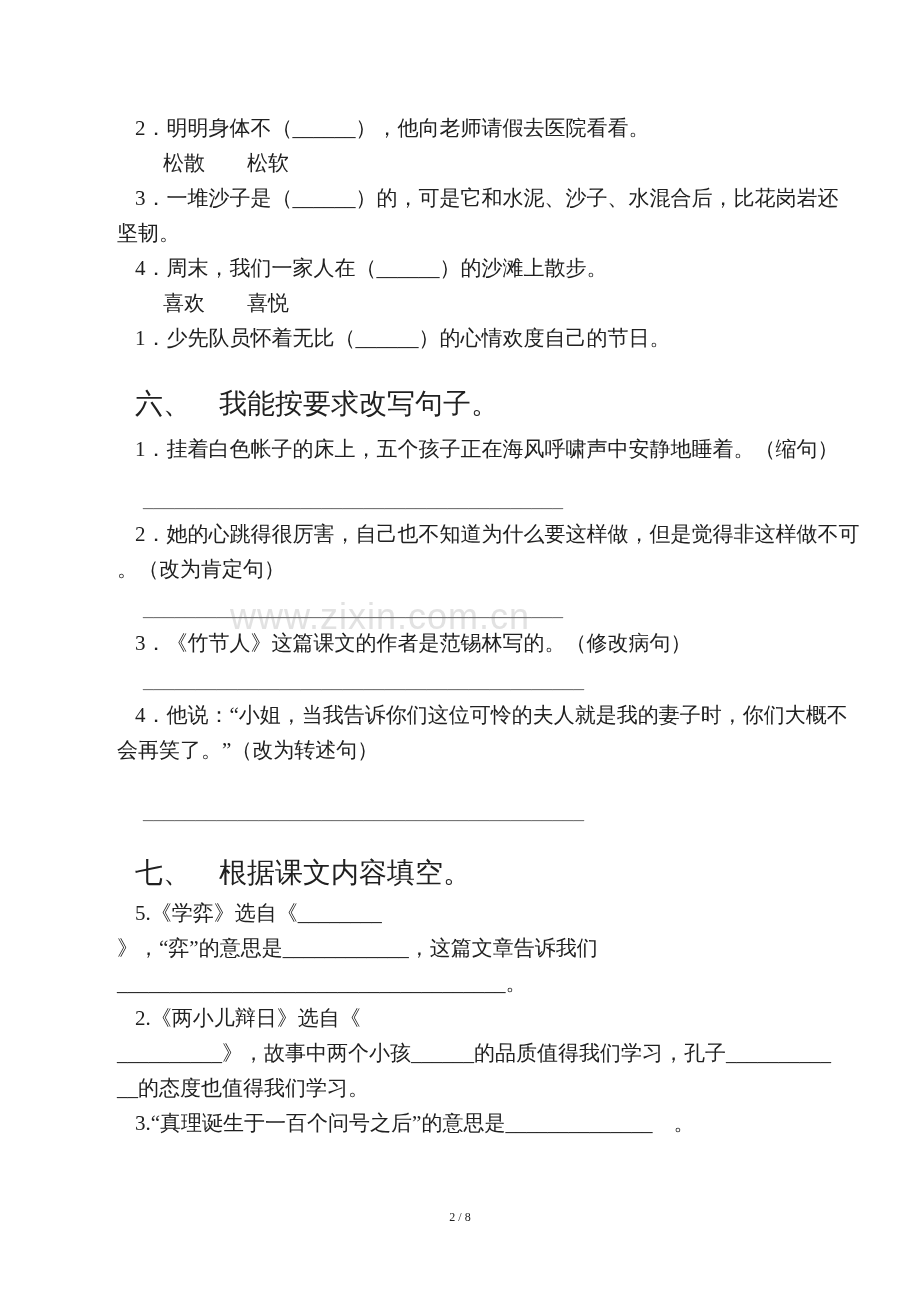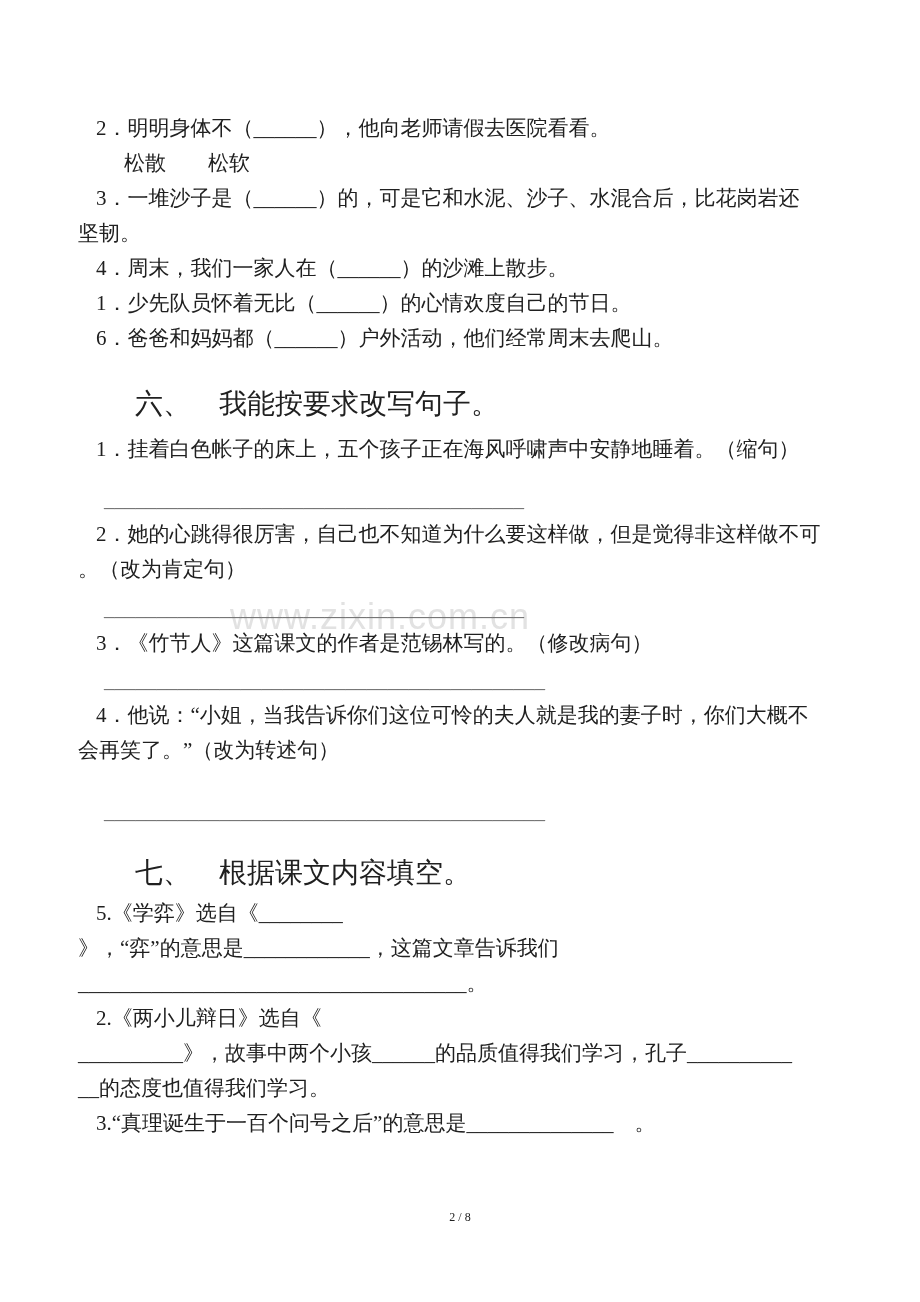--- a/index.html
+++ b/index.html
@@ -7,21 +7,21 @@
     width:920px;height:1302px;position:relative;overflow:hidden;background:#ffffff;
     font-family:"Liberation Serif","DejaVu Serif",serif;color:#202020;
   }
   .watermark{
     position:absolute;left:230px;top:596px;z-index:0;
     font-family:"Liberation Sans","DejaVu Sans",sans-serif;
     font-size:36px;color:#e2e2e2;letter-spacing:1px;white-space:nowrap;
     user-select:none;
   }
   .content{position:relative;z-index:1;padding-top:111px;}
-  .ln{margin-left:78px;line-height:35px;font-size:21px;white-space:nowrap;}
+  .ln{margin-left:117px;line-height:35px;font-size:21px;white-space:nowrap;}
   .num{padding-left:18px;}
   .opt{padding-left:46px;font-family:Liberation Serif, serif;}
   .blank{padding-left:26px;color:#6f6f6f;}
   .hd{margin-left:113px;padding-left:22px;font-size:28px;line-height:40px;white-space:nowrap;}
   .mt2{margin-top:2px;}  .mt3{margin-top:3px;}  .mt4{margin-top:4px;}
   .mt8{margin-top:8px;}  .mt10{margin-top:24px;} .mt15{margin-top:15px;}
   .mt26{margin-top:26px;} .mt28{margin-top:28px;} .mt64{margin-top:64px;}
   .pagenum{text-align:center;font-size:12px;line-height:24px;color:#202020;}
 </style>
 </head>
@@ -31,22 +31,22 @@
 
   <div class="watermark">www.zixin.com.cn</div>
 
   <div class="content">
 
     <div class="ln num">2．明明身体不（______），他向老师请假去医院看看。</div>
     <div class="ln opt">松散　　松软</div>
     <div class="ln num">3．一堆沙子是（______）的，可是它和水泥、沙子、水混合后，比花岗岩还</div>
     <div class="ln">坚韧。</div>
     <div class="ln num">4．周末，我们一家人在（______）的沙滩上散步。</div>
+    <div class="ln opt">喜欢　　喜悦</div>
     <div class="ln num">1．少先队员怀着无比（______）的心情欢度自己的节日。</div>
-    <div class="ln num">6．爸爸和妈妈都（______）户外活动，他们经常周末去爬山。</div>
 
     <div class="hd mt28">六、　我能按要求改写句子。</div>
     <div class="ln num mt8">1．挂着白色帐子的床上，五个孩子正在海风呼啸声中安静地睡着。（缩句）</div>
     <div class="ln blank mt15">________________________________________</div>
     <div class="ln num">2．她的心跳得很厉害，自己也不知道为什么要这样做，但是觉得非这样做不可</div>
     <div class="ln">。（改为肯定句）</div>
     <div class="ln blank mt4">________________________________________</div>
     <div class="ln num">3．《竹节人》这篇课文的作者是范锡林写的。（修改病句）</div>
     <div class="ln blank mt2">__________________________________________</div>
     <div class="ln num">4．他说：“小姐，当我告诉你们这位可怜的夫人就是我的妻子时，你们大概不</div>

